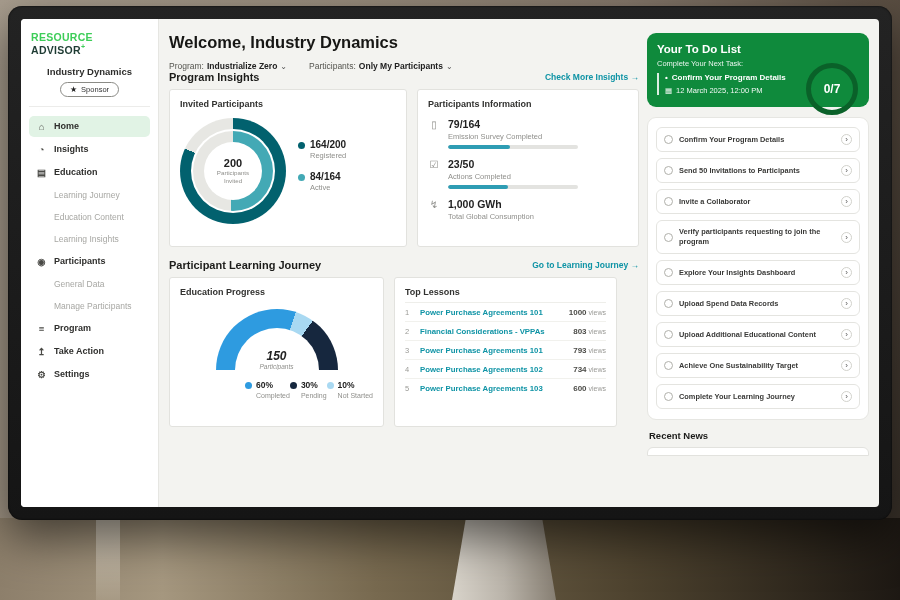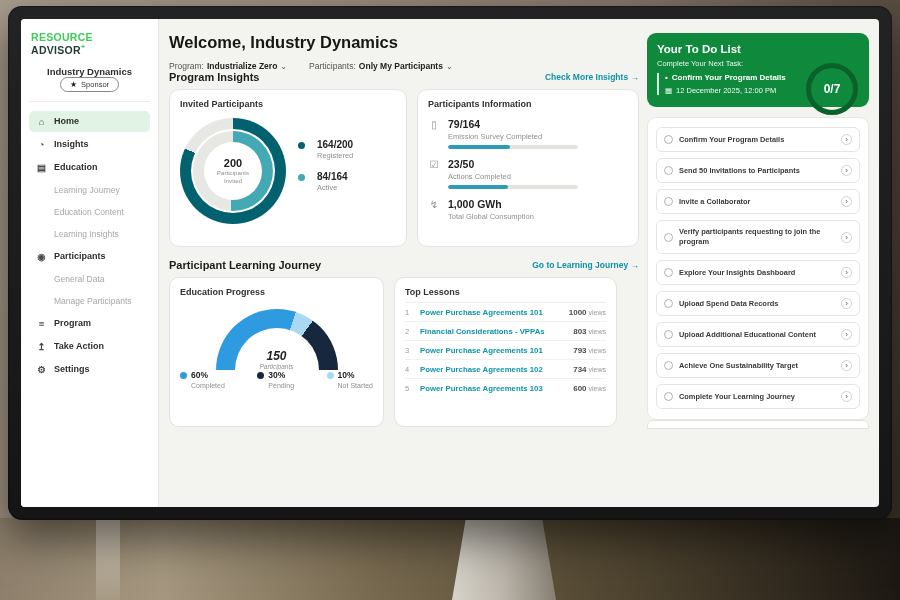--- a/index.html
+++ b/index.html
@@ -23,21 +23,21 @@
     box-shadow: 0 18px 45px rgba(0,0,0,.55), inset 0 0 2px #000; }
   .screen { width:858px; height:488px; background:#f3f3f0; border-radius:4px; overflow:hidden;
     display:flex; font-size:9px; color:#2b2b29; }
 
   
   .sidebar { width:138px; background:#fff; border-right:1px solid #e6e6e2; padding:10px 8px; flex-shrink:0; }
   .logo { font-size:10.5px; font-weight:bold; letter-spacing:.3px; margin:2px 0 10px 2px; }
   .logo .g { color:#3dcd58; } .logo .d { color:#1e3b33; }
   .logo sup { color:#3dcd58; font-size:7px; }
   .org { text-align:center; }
-  .org-name { font-size:9.5px; font-weight:bold; color:#2e2e2c; }
+  .org-name { font-size:9.5px; font-weight:bold; color:#2e2e2c; margin-bottom:5px; }
   .badge { display:inline-flex; align-items:center; gap:4px; border:1px solid #8b8b86; border-radius:9px;
     padding:2px 9px; font-size:7.5px; color:#333; background:#fff; cursor:pointer; }
   .badge .bi { font-size:8px; color:#222; }
   .side-div { border:none; border-top:1px solid #ececea; margin:9px 0; }
   .nav-item { display:flex; align-items:center; gap:7px; padding:5px 7px; margin-bottom:2px;
     border-radius:5px; font-weight:bold; color:#2f2f2d; cursor:pointer; }
   .nav-item .nav-icon { width:11px; text-align:center; font-size:9.5px; color:#4a4a46; }
   .nav-item.active { background:#e1f3e5; }
   .nav-item.sub { padding-left:25px; font-weight:normal; color:#a7a7a3; font-size:8.5px; }
 
@@ -45,34 +45,34 @@
   .main { width:480px; padding:14px 0 0 10px; flex-shrink:0; }
   h1.welcome { font-size:16.5px; font-weight:bold; color:#161614; margin-bottom:9px; }
   .filters { display:flex; gap:22px; font-size:8.5px; color:#55554f; }
   .filter { display:flex; align-items:center; gap:3px; cursor:pointer; }
   .filter b { color:#222; }
   .filter .chev { font-size:8px; color:#555; }
   .sec-head { width:470px; display:flex; justify-content:space-between; align-items:center; margin-bottom:6px; }
   .sec-title { font-size:11px; font-weight:bold; color:#1c1c1a; }
   .sec-link { font-size:8.5px; font-weight:bold; color:#0e93a5; cursor:pointer; }
   .cards { display:flex; gap:10px; width:470px; }
-  .card { background:#fff; border:1px solid #e2e2de; border-radius:10px; padding:9px 10px; }
+  .card { background:#fff; border:1px solid #e2e2de; border-radius:3px; padding:9px 10px; }
   .card-title { font-size:9px; font-weight:bold; color:#323230; }
 
   
   .card-invited { width:238px; height:158px; }
   .donut-wrap { display:flex; align-items:center; gap:12px; margin-top:9px; }
   .donut { position:relative; width:106px; height:106px; border-radius:50%; background:#e7e7e3; }
   .donut-gap { position:absolute; inset:11px; border-radius:50%; background:#fff; }
   .donut-inner { position:absolute; inset:2px; border-radius:50%; background:#e7e7e3; }
   .donut-hole { position:absolute; inset:11px; border-radius:50%; background:#fff;
     display:flex; flex-direction:column; align-items:center; justify-content:center; text-align:center; }
   .donut-hole .cv { font-size:11px; font-weight:bold; color:#222; }
   .donut-hole .cl { font-size:6.2px; color:#8f8f8b; width:44px; line-height:1.25; }
-  .legend-item { display:flex; gap:12px; margin-bottom:11px; }
+  .legend-item { display:flex; gap:5px; margin-bottom:11px; }
   .legend-dot { width:7px; height:7px; border-radius:50%; margin-top:3px; flex-shrink:0; }
   .legend-val { font-size:10px; font-weight:bold; color:#222; }
   .legend-lab { font-size:7.5px; color:#8f8f8b; margin-top:1px; }
 
   
   .card-info { width:222px; height:158px; }
   .info-row { display:flex; gap:8px; margin-top:9px; }
   .info-icon { width:12px; font-size:10px; color:#8f8f8b; text-align:center; padding-top:1px; }
   .info-val { font-size:10.5px; font-weight:bold; color:#222; }
   .info-lab { font-size:7.5px; color:#8f8f8b; margin:2px 0 4px; }
@@ -80,21 +80,21 @@
   .bar-fill { height:100%; border-radius:2px; }
 
   
   .card-edu { width:215px; height:150px; }
   .gauge { position:relative; width:122px; height:61px; margin:12px auto 0; overflow:hidden; }
   .gauge-arc { position:absolute; left:0; top:0; width:122px; height:122px; border-radius:50%; }
   .gauge-hole { position:absolute; left:19px; top:19px; width:84px; height:84px; border-radius:50%; background:#fff; }
   .gauge-text { position:absolute; left:0; bottom:0; width:100%; text-align:center;font-style:italic; }
   .gauge-text .cv { font-size:12px; font-weight:bold; color:#222; }
   .gauge-text .cl { font-size:6.5px; color:#8f8f8b; }
-  .gauge-legend { display:flex; justify-content:space-between; gap:16px; }
+  .gauge-legend { display:flex; justify-content:flex-end; margin-top:10px; }
   .gl-item .top { display:flex; align-items:center; gap:4px; }
   .gl-dot { width:7px; height:7px; border-radius:50%; }
   .gl-val { font-size:8.5px; font-weight:bold; color:#222; }
   .gl-lab { font-size:7px; color:#8f8f8b; margin:2px 0 0 11px; }
 
   
   .card-lessons { width:223px; height:150px; }
   .card-lessons .card-title { padding-bottom:5px; border-bottom:1px solid #eeeeea; }
   .lesson-row { display:flex; align-items:center; gap:6px; padding:4.5px 0; border-bottom:1px solid #f1f1ed; }
   .lesson-row:last-child { border-bottom:none; }
@@ -365,21 +365,21 @@
     <div class="todo-card">
       <div class="todo-title">Your To Do List</div>
       <div class="todo-sub">Complete Your Next Task:</div>
       <div class="next-task">
         <div class="nt-line">
           <span>•</span>
           <span>Confirm Your Program Details</span>
         </div>
         <div class="nt-date">
           <span>▦</span>
-          <span>12 December 2025, 12:00 PM</span>
+          <span>12 March 2025, 12:00 PM</span>
         </div>
       </div>
       <div class="todo-ring">
         <span>0/7</span>
       </div>
     </div>
 
     <div class="tasks-card">
       <div class="task">
         <span class="task-circle"></span>
@@ -439,17 +439,18 @@
       </div>
       <div class="task">
         <span class="task-circle"></span>
         <span class="task-label">Complete Your Learning Journey</span>
         <span class="task-chevron">
               <span>›</span>
             </span>
       </div>
     </div>
 
+    <div class="news-title">Recent News</div>
     <div class="news-sliver"></div>
   </div>
 
 </div>
 </div>
 
 </body></html>

